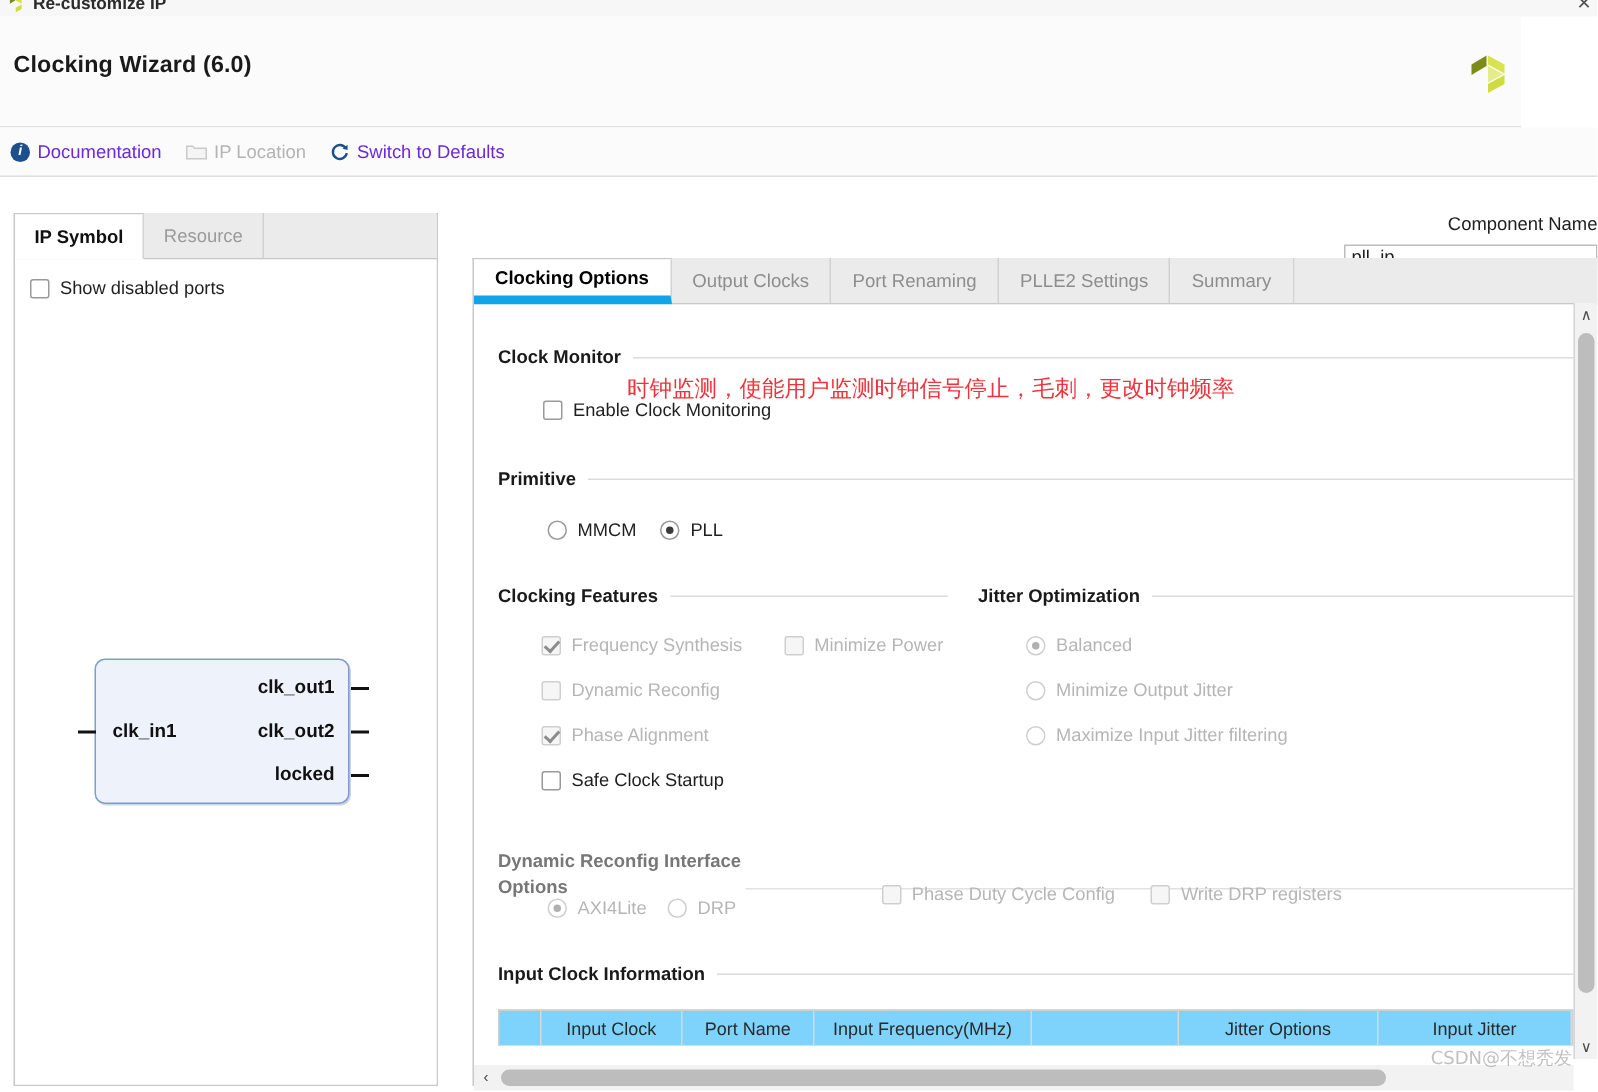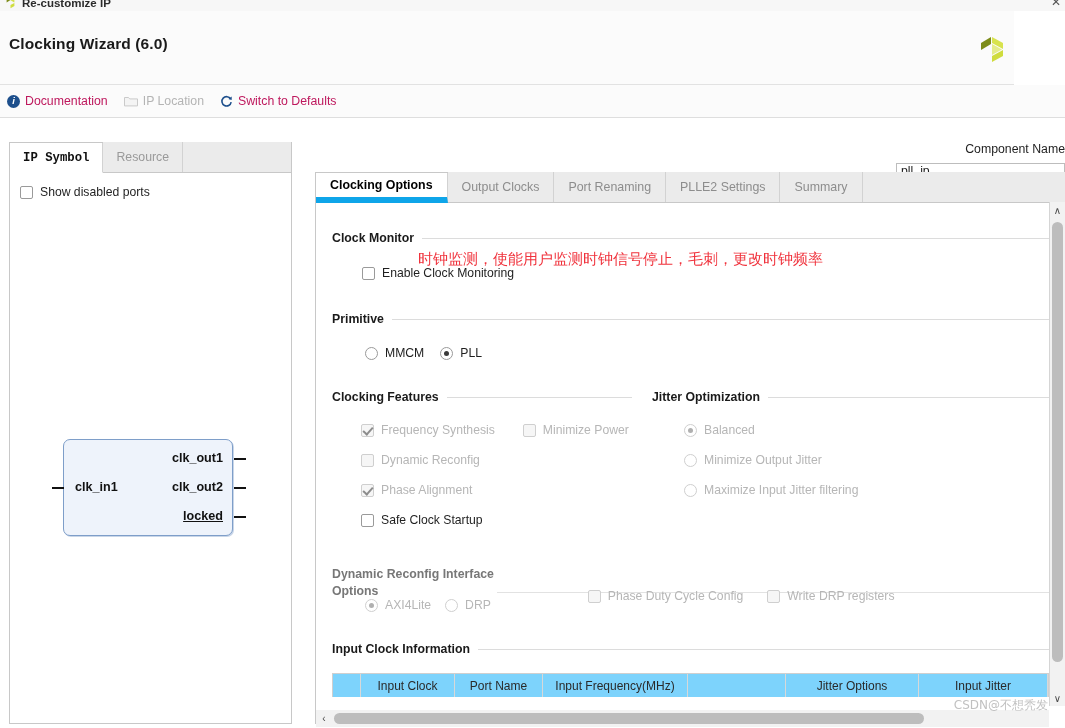--- a/index.html
+++ b/index.html
@@ -42,21 +42,21 @@
   }
   .xlogo { position: absolute; right: 8px; top: 23px; width: 30px; height: 30px; }
 
   
   .toolbar {
     position: absolute; left: 0; top: 85px; width: 1065px; height: 33px;
     background: #fbfbfb; border-bottom: 1px solid #dedede;
     display: flex; align-items: center; padding-left: 7px; gap: 16px;
   }
   .tbitem { display: flex; align-items: center; gap: 5px; cursor: default; }
-  .tbitem .lbl { font-size: 12.3px; color: #be185d; white-space: nowrap; }
+  .tbitem .lbl { font-size: 12.3px; color: #6d28d9; white-space: nowrap; }
   .tbitem.disabled .lbl { color: #b4b4b4; }
 
   .icon-info {
     width: 13px; height: 13px; border-radius: 50%; background: #1d4f8c;
     color: #fff; font-size: 9.5px; font-weight: bold; font-style: italic;
     display: flex; align-items: center; justify-content: center; line-height: 1;
   }
   .icon-folder { width: 14px; height: 11px; position: relative; }
   .icon-refresh { width: 13px; height: 13px; position: relative; }
 
@@ -69,21 +69,21 @@
     height: 30px; background: #ebebeb; border-bottom: 1px solid #c8c8c8;
     display: flex; align-items: flex-end;
   }
   .lp-tab {
     height: 30px; padding: 0 13px; display: flex; align-items: center;
     font-size: 12.3px; color: #9a9a9a; background: #ebebeb;
     border-right: 1px solid #d2d2d2; cursor: default;
   }
   .lp-tab.active {
     background: #ffffff; color: #101010; font-weight: bold;
-    border-bottom: 1px solid #ffffff; margin-bottom: -1px; font-family: Liberation Mono, monospace;
+    border-bottom: 1px solid #ffffff; margin-bottom: -1px;
   }
   .lp-tab.filler { flex: 1; border-right: none; }
   .lp-body { position: relative; height: 550px; background: #fff; }
   .showports {
     position: absolute; left: 10px; top: 12px;
     display: flex; align-items: center; gap: 7px;
   }
   .showports .lbl { font-size: 12.2px; color: #222; }
 
   
@@ -297,21 +297,21 @@
         <div class="sym-box">
           <span class="pin-wire" style="left:-12px; top:47px;"></span>
           <span class="pin-label" style="left:11px; top:40px;">clk_in1</span>
 
           <span class="pin-label" style="right:9px; top:11px;">clk_out1</span>
           <span class="pin-wire" style="right:-14px; top:18px;"></span>
 
           <span class="pin-label" style="right:9px; top:40px;">clk_out2</span>
           <span class="pin-wire" style="right:-14px; top:47px;"></span>
 
-          <span class="pin-label" style="right:9px; top:69px;text-decoration:underline;">locked</span>
+          <span class="pin-label" style="right:9px; top:69px;">locked</span>
           <span class="pin-wire" style="right:-14px; top:76px;"></span>
         </div>
       </div>
     </div>
   </div>
 
   <div class="comp-name-row">
     <span class="comp-name-lbl">Component Name</span>
     <input class="comp-name-input" type="text" value="pll_ip" style="">
   </div>

